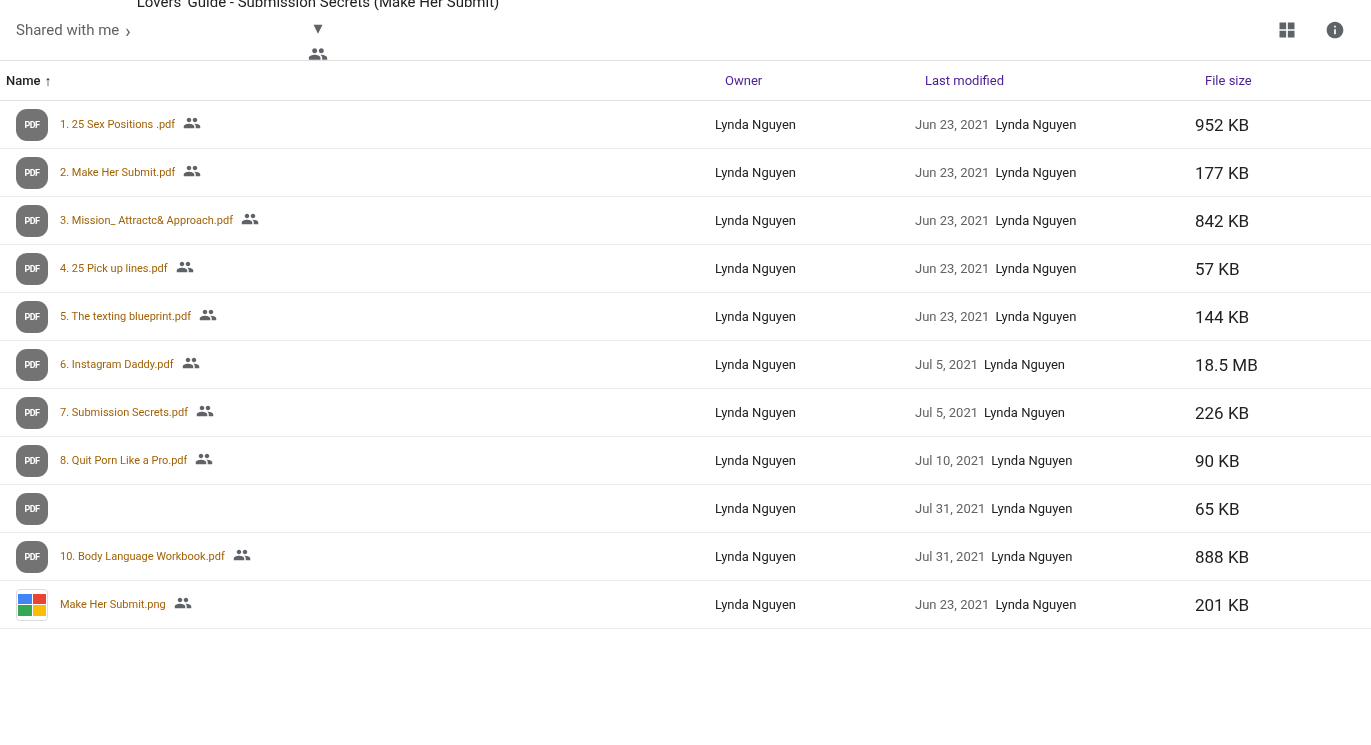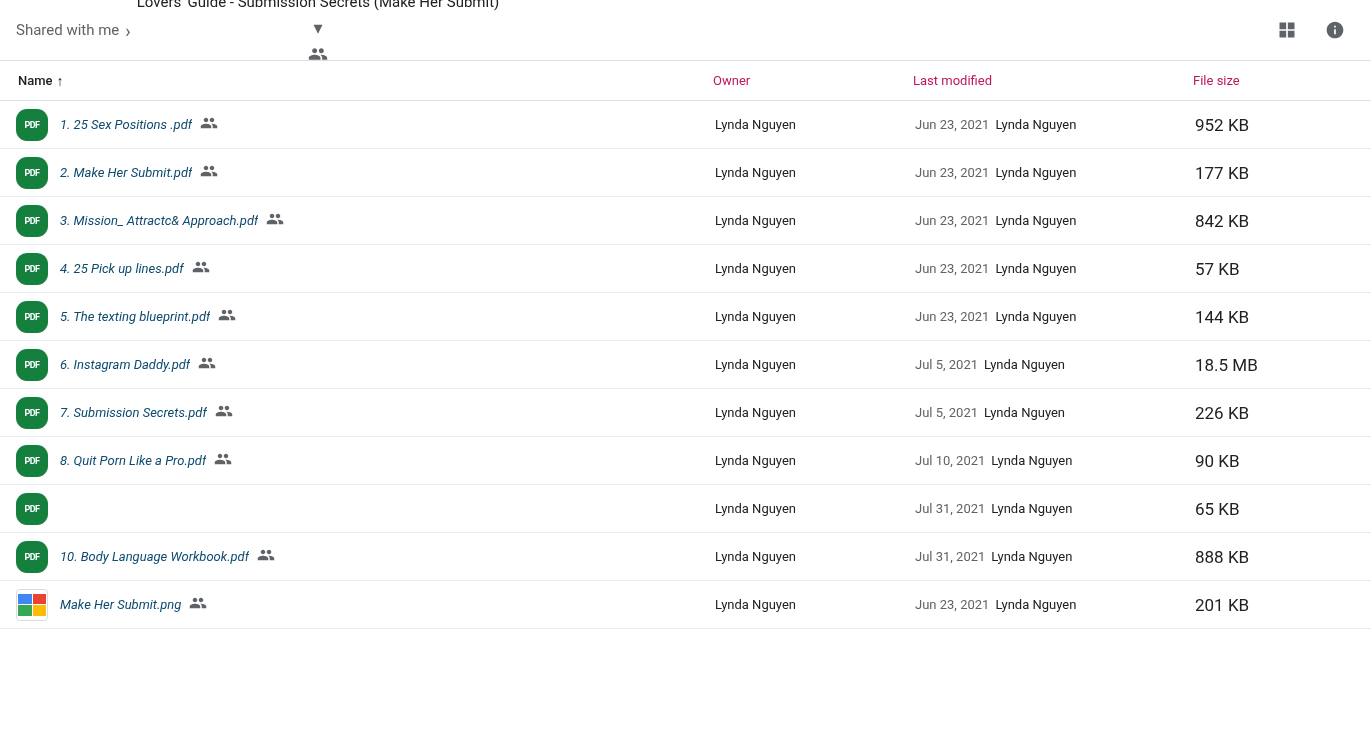--- a/index.html
+++ b/index.html
@@ -65,42 +65,42 @@
       justify-content: center;
       cursor: pointer;
       color: #5f6368;
       font-size: 20px;
     }
 
     
     .col-headers {
       display: grid;
       grid-template-columns: 1fr 200px 280px 160px;
-      padding: 0 18px;
+      padding: 0 6px;
       height: 40px;
       align-items: center;
       border-bottom: 1px solid #e0e0e0;
       color: #5f6368;
       font-size: 12px;
     }
     .col-name {
       display: flex;
       align-items: center;
       gap: 4px;
       cursor: pointer;
       font-weight: 500;
       color: #202124;
       font-size: 13px;
     }
     .col-name .sort-icon {
       font-size: 14px;
       color: #202124;
     }
     .col-header-label {
-      color: #be185d;
+      color: #4c1d95;
       font-size: 13px;
     }
 
     
     .file-list { }
     .file-row {
       display: grid;
       grid-template-columns: 1fr 200px 280px 160px;
       padding: 0 16px;
       height: 48px;
@@ -122,42 +122,41 @@
       display: flex;
       align-items: center;
       justify-content: center;
       flex-shrink: 0;
       font-size: 9px;
       font-weight: 700;
       color: #fff;
       letter-spacing: -0.5px;
     }
     .file-icon.pdf {
-      background: #15803d;
+      background: #737373;
       border-radius: 11px;
     }
     .file-icon.png {
       background: #fff;
       border: 1px solid #dadce0;
       overflow: hidden;
       position: relative;
     }
     .file-label {
       display: flex;
       align-items: center;
       gap: 8px;
       min-width: 0;
     }
     .file-title {
-      font-size: 13px;
-      color: #0c4a6e;
+      font-size: 11px;
+      color: #a16207;
       white-space: nowrap;
       overflow: hidden;
       text-overflow: ellipsis;
-      font-style: italic;
     }
     .shared-icon {
       color: #5f6368;
       font-size: 16px;
       flex-shrink: 0;
     }
 
     .owner-cell {
       font-size: 13px;
       color: #202124;

